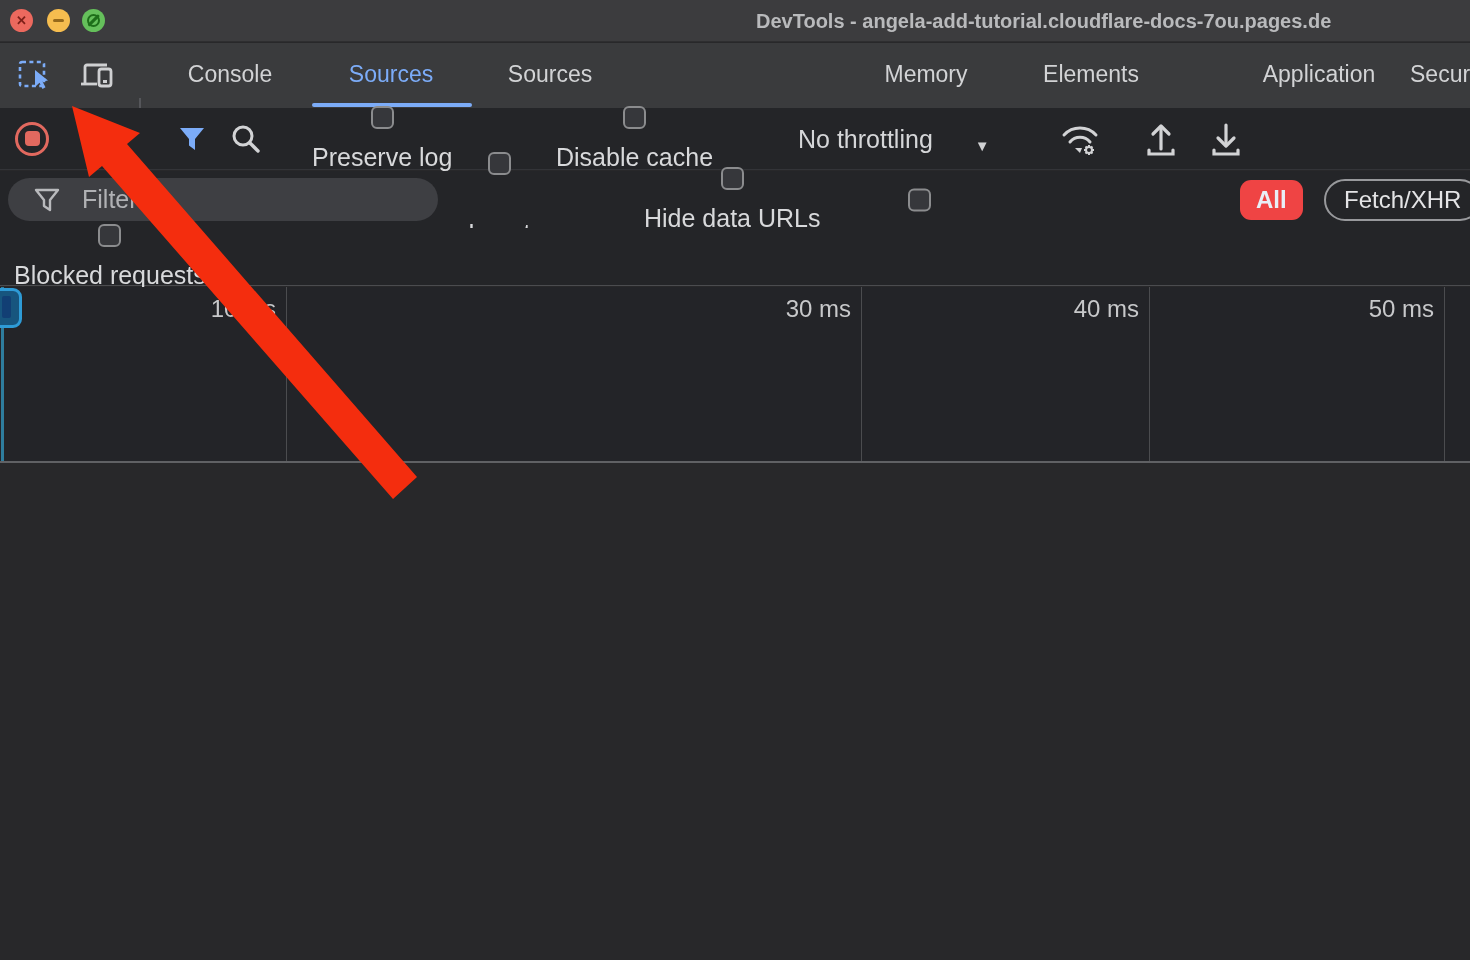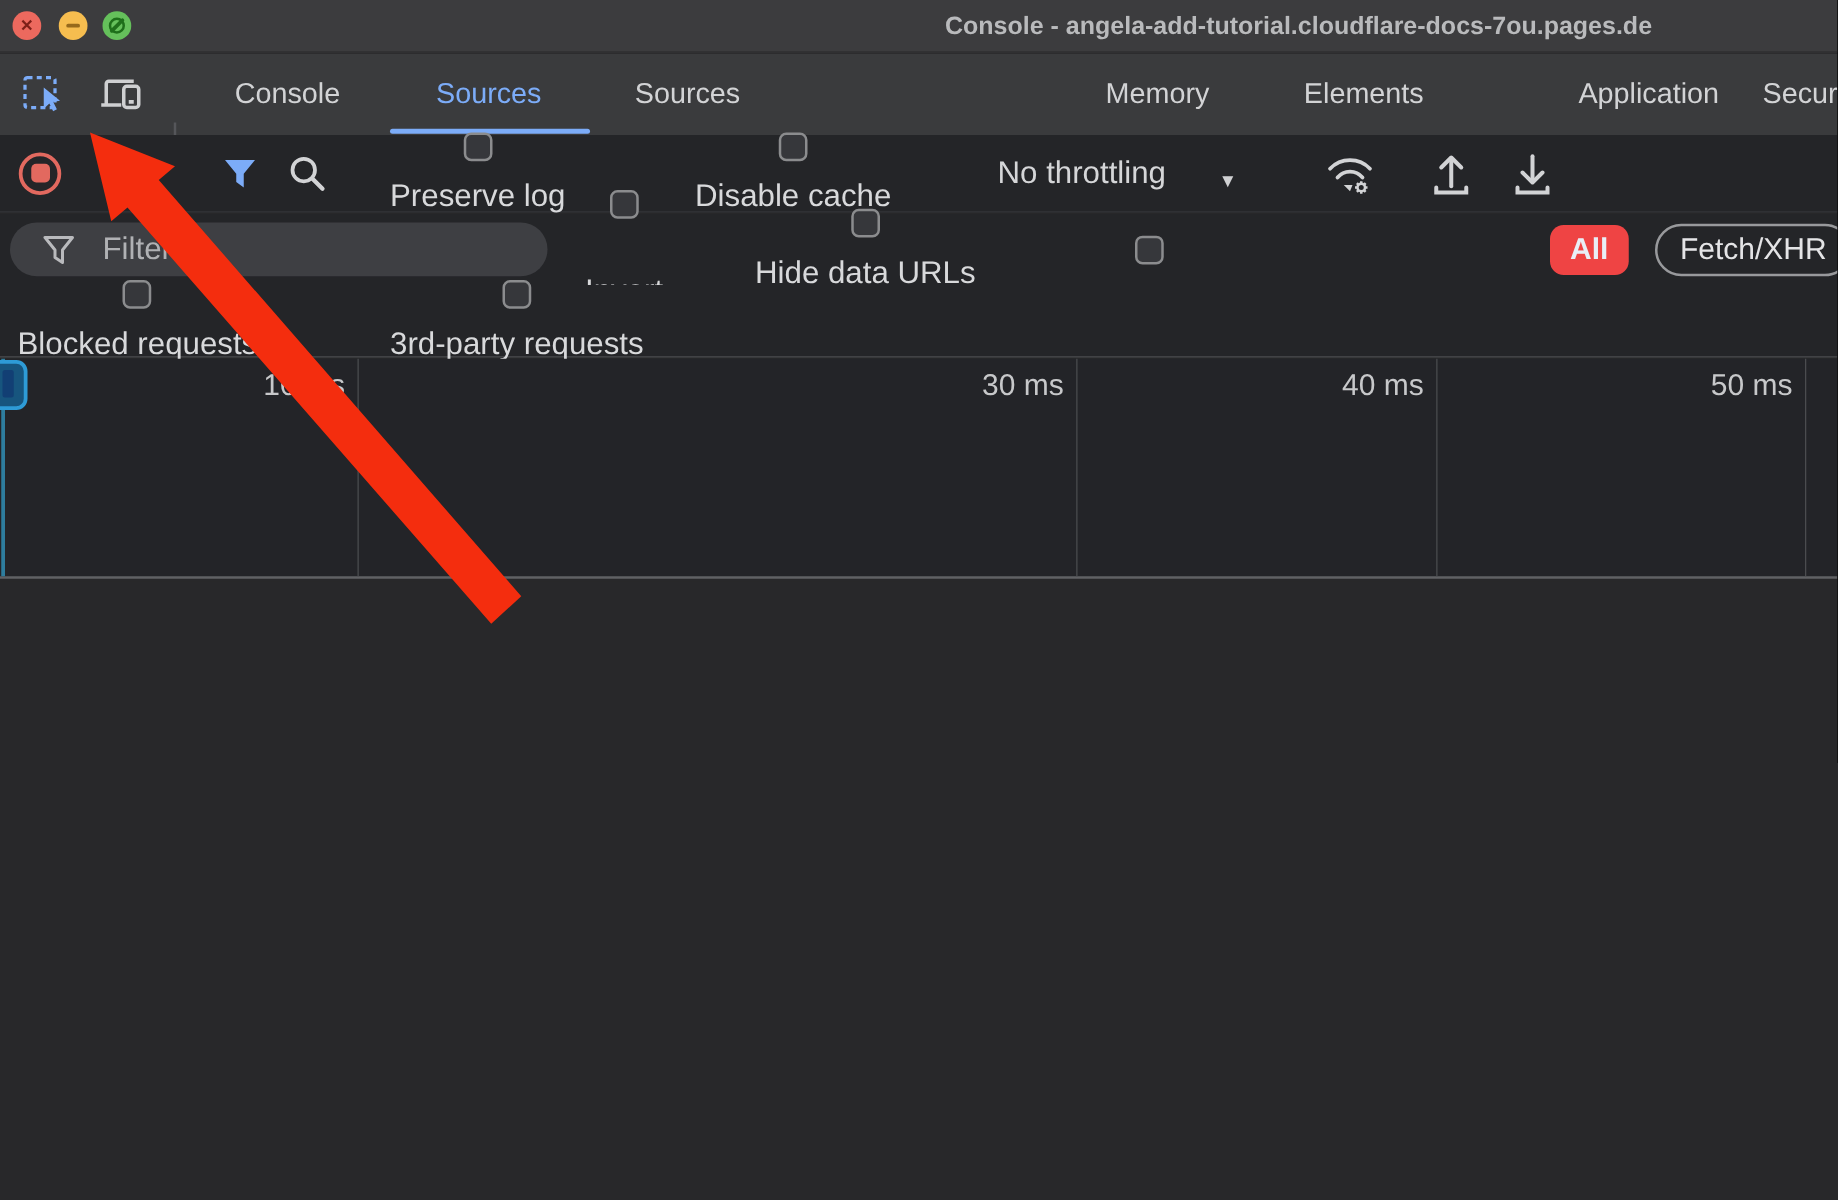--- a/index.html
+++ b/index.html
@@ -69,21 +69,21 @@
 
   <div class="titlebar">
     <div class="tl close">✕</div>
     <div class="tl min">
         <span class="bar"></span>
       </div>
     <div class="tl zoom">
         <span class="ring"></span>
         <span class="slash"></span>
       </div>
-    <div class="wtitle">Console - angela-add-tutorial.cloudflare-docs-7ou.pages.de</div>
+    <div class="wtitle">DevTools - angela-add-tutorial.cloudflare-docs-7ou.pages.de</div>
   </div>
 
   <div class="tabbar">
     <div class="tbtn" style="left:15px;">
       <svg class="icon" width="32" height="32" viewBox="0 0 32 32">
         <rect x="2" y="2" width="24" height="24" rx="2" fill="none" stroke="#7cacf8" stroke-width="2.6" stroke-dasharray="4 3.4"></rect>
         <polygon points="17,10 17,27 21.5,22.8 24.5,29 27.5,27.3 24.5,21.4 30,20.6" fill="#7cacf8"></polygon>
       </svg>
     </div>
     <div class="tbtn" style="left:78px;">
@@ -185,40 +185,36 @@
       <svg class="icon" width="26" height="24" viewBox="0 0 26 24">
         <polygon points="2,2 24,2 16,12 16,22 10,18 10,12" fill="none" stroke="#b9babd" stroke-width="2.4" stroke-linejoin="round"></polygon>
       </svg>
       <input type="text" placeholder="Filter" style="">
     </div>
     <div class="check" style="left:468px;gap:44px;">
       <span class="cb"></span>
       <span class="clabel">Invert</span>
     </div>
     <div class="vsep" style="left:607px; top:180px; height:38px;"></div>
-    <div class="check" style="left:604px;">
+    <div class="check" style="left:644px;">
       <span class="cb"></span>
       <span class="clabel">Hide data URLs</span>
     </div>
     <div class="check" style="left:908px;">
       <span class="cb"></span>
     </div>
     <div class="chip-sel">All</div>
     <div class="vsep" style="left:1306px; top:182px; height:34px;"></div>
     <div class="chip">Fetch/XHR</div>
   </div>
 
   <div class="frow2">
     <div class="check" style="left:14px;">
       <span class="cb"></span>
       <span class="clabel">Blocked requests</span>
-    </div>
-    <div class="check" style="left:312px;">
-      <span class="cb"></span>
-      <span class="clabel">3rd-party requests</span>
     </div>
   </div>
 
   <div class="timeline">
     <div class="tcol" style="left:0; width:287px;">10 ms</div>
     <div class="tcol" style="left:574px; width:288px;">30 ms</div>
     <div class="tcol" style="left:862px; width:288px;">40 ms</div>
     <div class="tcol" style="left:1150px; width:295px;">50 ms</div>
     <div class="handle-line"></div>
     <div class="handle">

